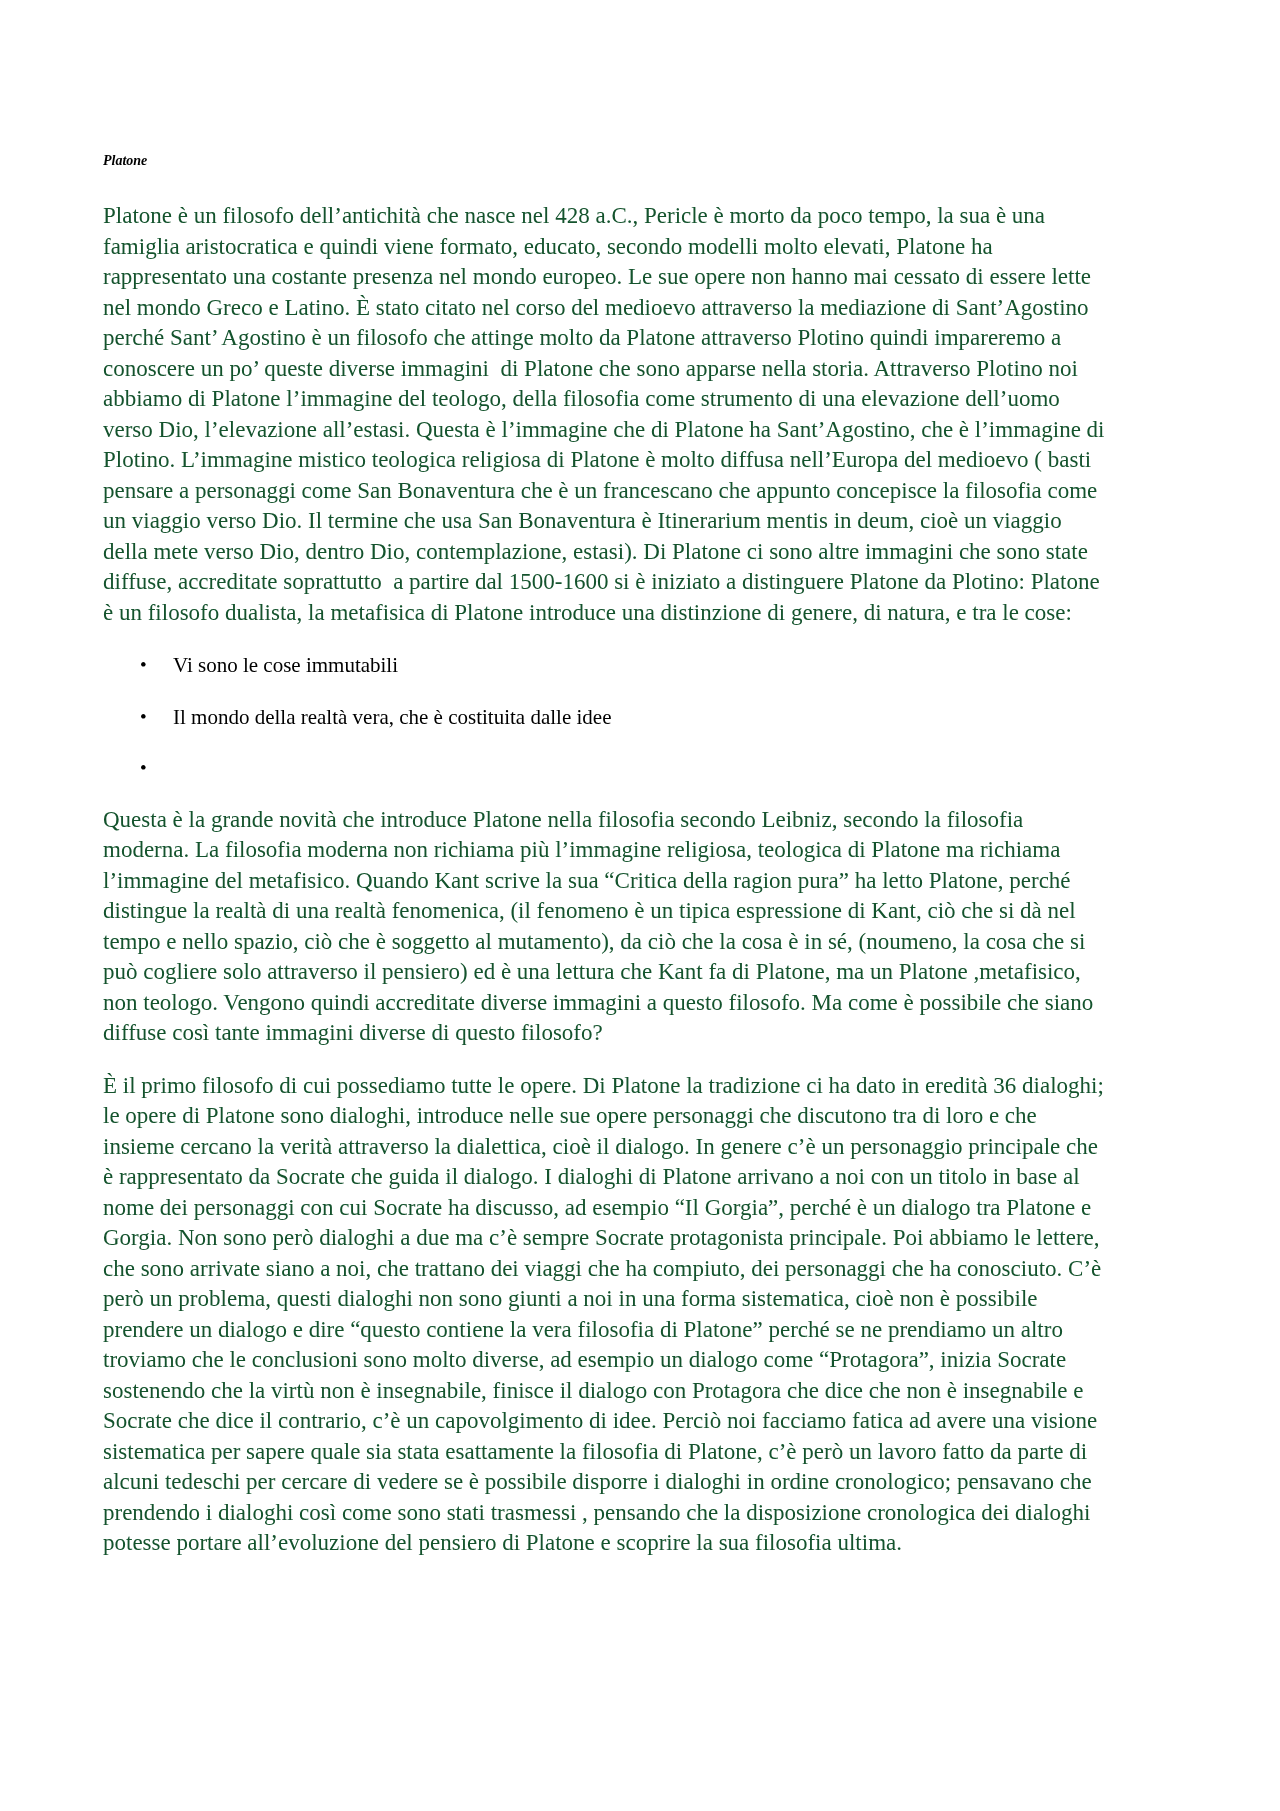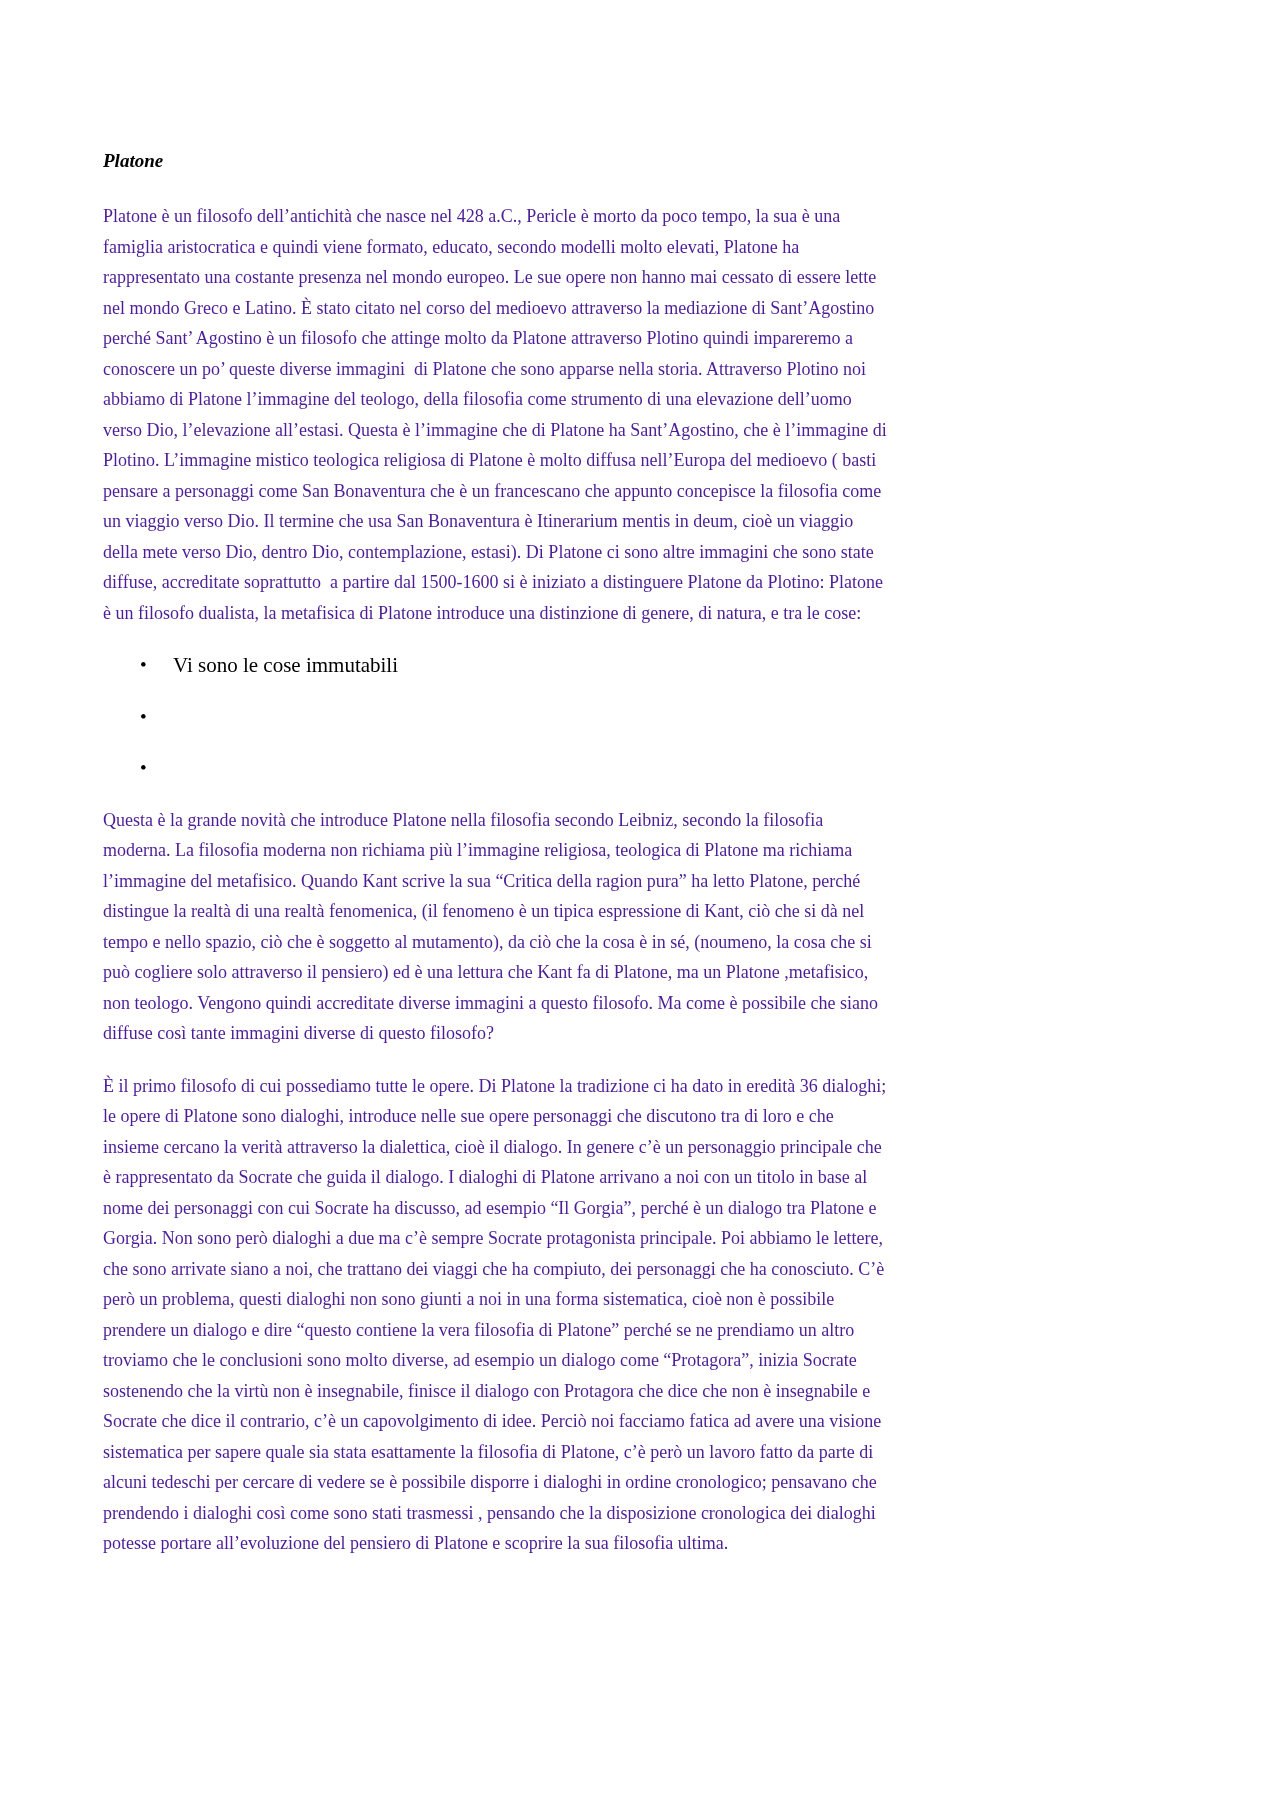--- a/index.html
+++ b/index.html
@@ -12,34 +12,34 @@
     color: #000000;
   }
   .page {
     box-sizing: border-box;
     width: 1280px;
     height: 1811px;
     padding: 146px 80px 0 103px;
   }
   .doc-title {
     font-family: "Liberation Serif", serif;
-    font-size: 19px;
+    font-size: 14px;
     font-weight: bold;
     font-style: italic;
     line-height: 30px;
     margin: 0 0 25px 0;
     color: #000000;
   }
   .para {
     font-family: "Liberation Serif", serif;
-    font-size: 18px;
+    font-size: 23px;
     line-height: 30.5px;
     margin: 0 0 22px 0;
     white-space: pre;
-    color: #4c1d95;
+    color: #14532d;
   }
   ul.bullets {
     list-style: none;
     margin: 8px 0 10px 0;
     padding: 0 0 0 37px;
   }
   ul.bullets li {
     display: flex;
     font-size: 21px;
     line-height: 30.5px;
@@ -76,20 +76,21 @@
 diffuse, accreditate soprattutto  a partire dal 1500-1600 si è iniziato a distinguere Platone da Plotino: Platone
 è un filosofo dualista, la metafisica di Platone introduce una distinzione di genere, di natura, e tra le cose:</p>
 
   <ul class="bullets">
     <li>
       <span class="marker">•</span>
       <span class="btext">Vi sono le cose immutabili</span>
     </li>
     <li>
       <span class="marker">•</span>
+      <span class="btext">Il mondo della realtà vera, che è costituita dalle idee</span>
     </li>
     <li>
       <span class="marker">•</span>
     </li>
   </ul>
 
   <p class="para">Questa è la grande novità che introduce Platone nella filosofia secondo Leibniz, secondo la filosofia
 moderna. La filosofia moderna non richiama più l’immagine religiosa, teologica di Platone ma richiama
 l’immagine del metafisico. Quando Kant scrive la sua “Critica della ragion pura” ha letto Platone, perché
 distingue la realtà di una realtà fenomenica, (il fenomeno è un tipica espressione di Kant, ciò che si dà nel

